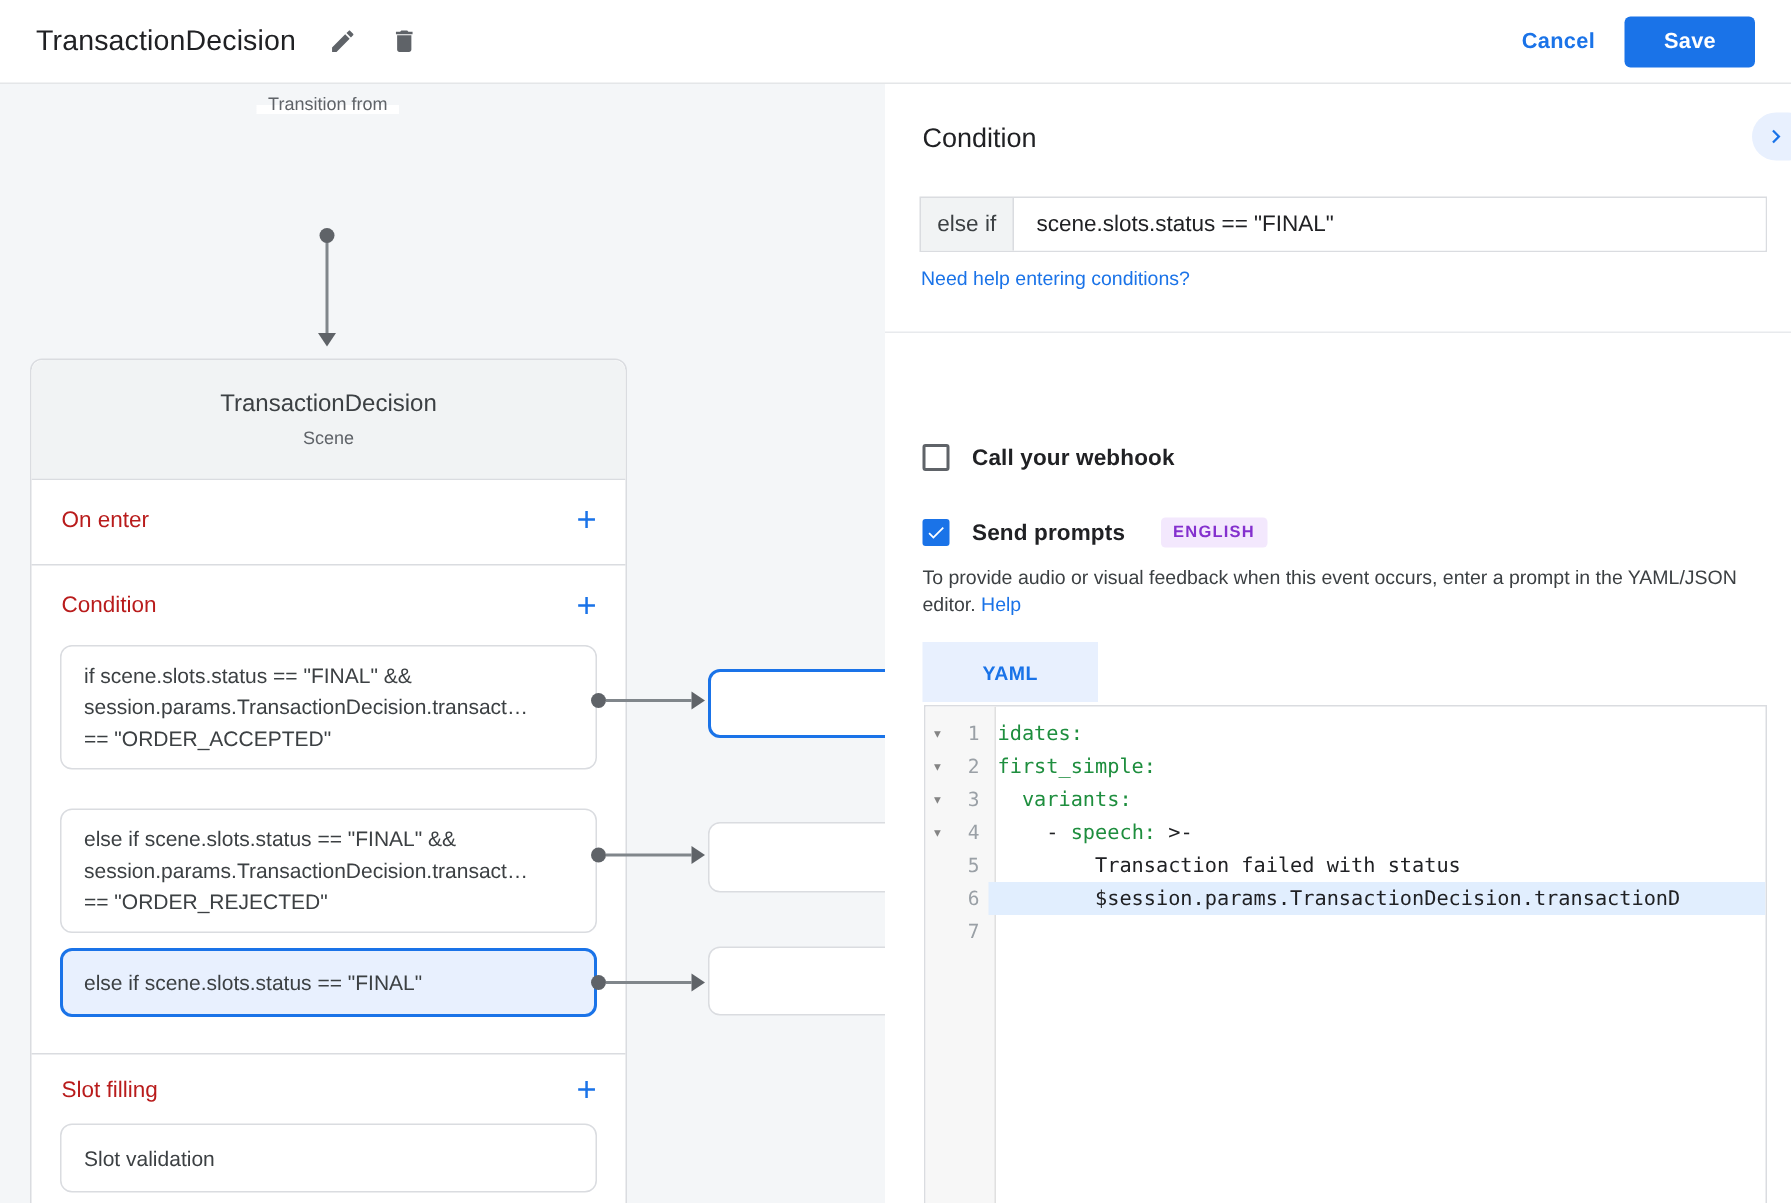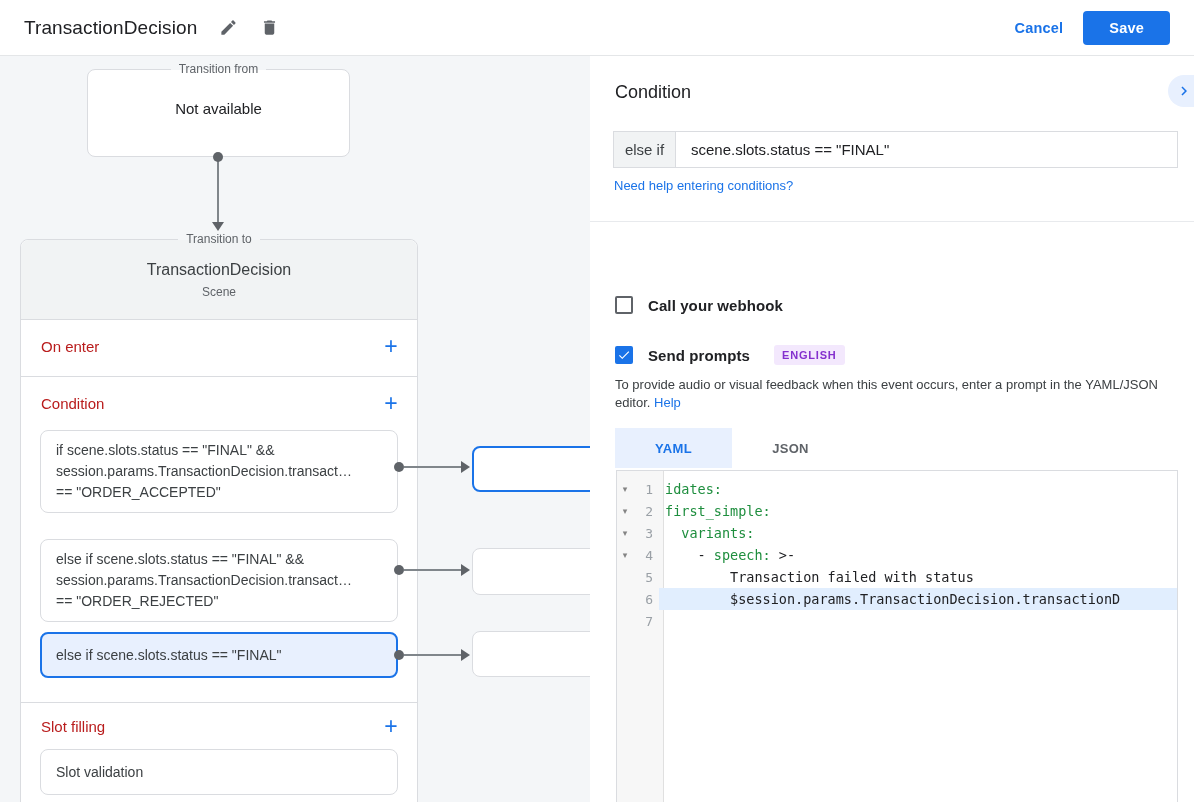--- a/index.html
+++ b/index.html
@@ -147,30 +147,24 @@
       <button class="btn-text">Cancel</button>
       <button class="btn-primary">Save</button>
     </div>
   </div>
 
   <div class="diagram">
 
     <div class="legend from-legend">
       <span>Transition from</span>
     </div>
-    <div class="from-box">
-      <span class="nb">Not available</span>
-    </div>
     <div class="dot" style="left:213px; top:96px;"></div>
     <div class="vline" style="left:217px; top:104px; height:63px;"></div>
     <div class="vhead" style="left:212px; top:166px;"></div>
 
-    <div class="legend to-legend">
-      <span>Transition to</span>
-    </div>
 
     <div class="scene-card" id="scene-card">
       <div class="card-header">
         <div class="card-title">TransactionDecision</div>
         <div class="card-sub">Scene</div>
       </div>
 
       <div class="sec-label" style="top:98px;">On enter</div>
       <div class="plus" style="top:94px;">+</div>
       <div class="card-div" style="top:136px;"></div>
@@ -252,21 +246,20 @@
       <span class="lang-badge">ENGLISH</span>
     </div>
 
     <div class="desc">
       <span>To provide audio or visual feedback when this event occurs, enter a prompt in the YAML/JSON editor.</span>
       <a>Help</a>
     </div>
 
     <div class="tabs" id="editor-tabs">
         <div class="tab active">YAML</div>
-        <div class="tab">JSON</div>
       </div>
 
     <div class="editor">
       <div class="gutter-bg"></div>
       <div class="code-lines" id="code-lines">
           <div class="code-row">
             <div class="fold-cell">▾</div>
             <div class="num-cell">1</div>
             <div class="code-cell"><span class="seg-key">idates:</span></div>
           </div>

